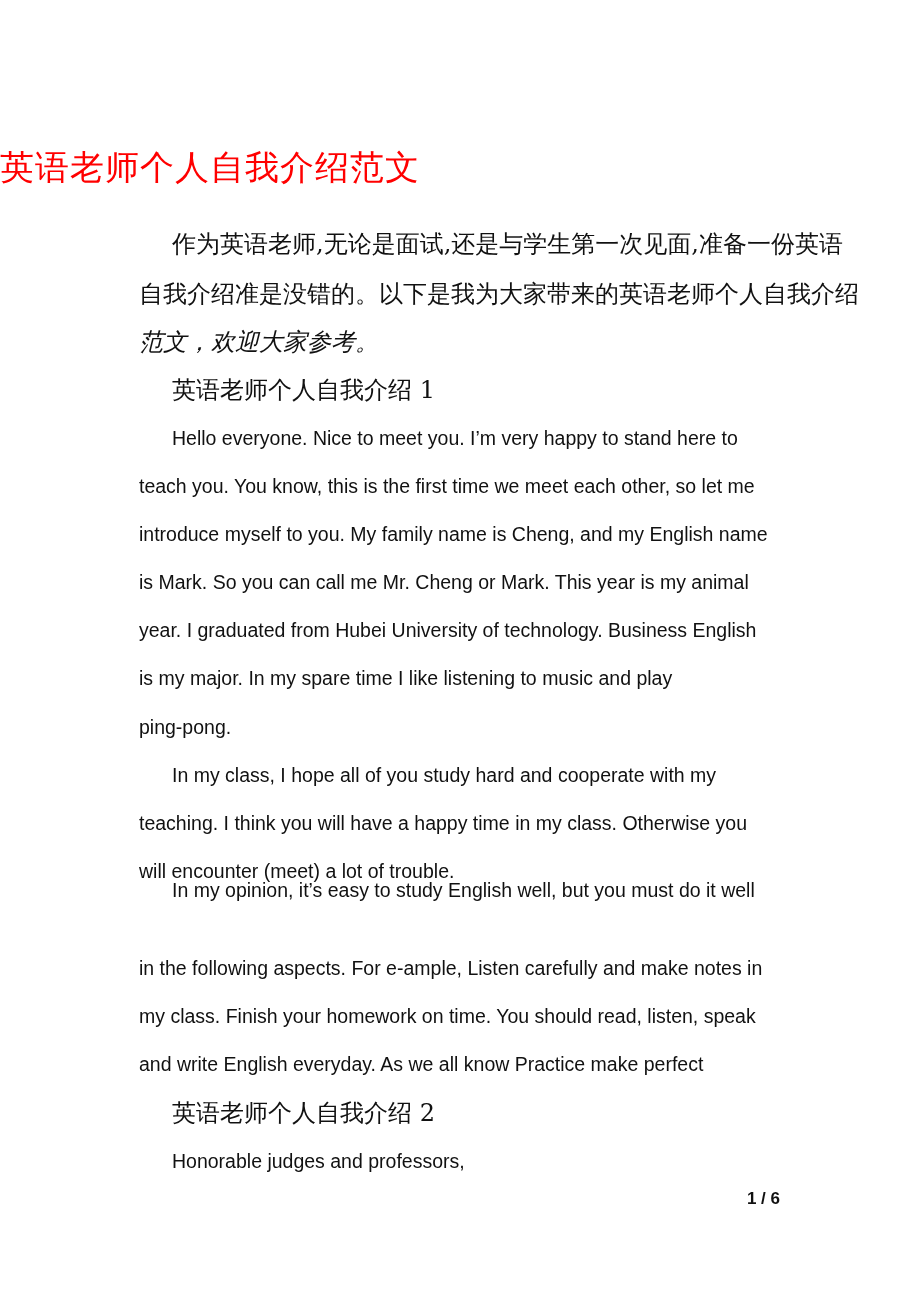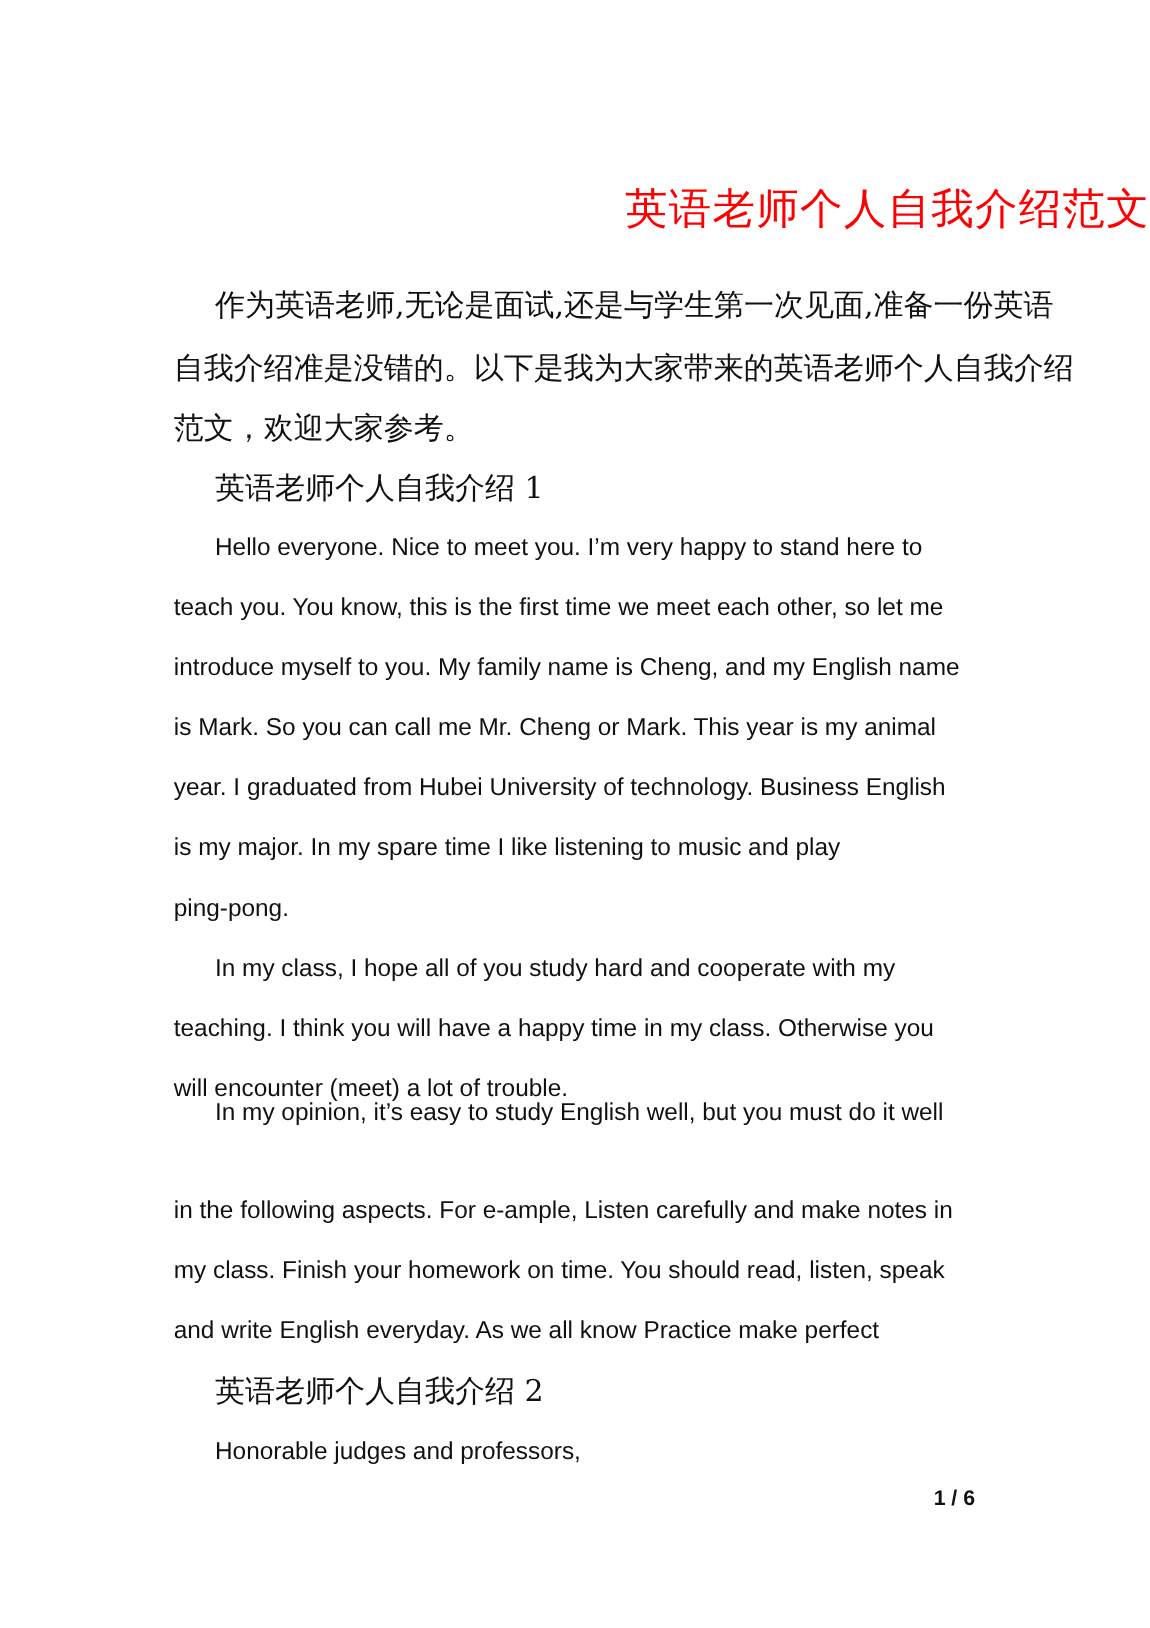--- a/index.html
+++ b/index.html
@@ -20,21 +20,21 @@
       left: 0; top: 0;
       width: 920px;
       height: 1302px;
       background: #ffffff;
     }
     .title {
       position: absolute;
       left: 0;
       width: 920px;
       top: 143px;
-      text-align: right;
+      text-align: left;
       font-family: "DejaVu Serif", "Liberation Serif", serif;
       font-size: 34px;
       line-height: 48px;
       color: #ff0000;
       font-weight: normal;
       letter-spacing: 1px;
     }
     .line {
       position: absolute;
       left: 139px;
@@ -63,21 +63,21 @@
   </style>
 </head>
 <body>
 
 <div class="page">
 
   <div class="title">英语老师个人自我介绍范文</div>
 
   <div class="line cn indent" style="top:230px;">作为英语老师,无论是面试,还是与学生第一次见面,准备一份英语</div>
   <div class="line cn" style="top:280px;">自我介绍准是没错的。以下是我为大家带来的英语老师个人自我介绍</div>
-  <div class="line cn" style="top:328px;">范文，欢迎大家参考。</div>
+  <div class="line cn" style="top:328px;font-style:italic;">范文，欢迎大家参考。</div>
 
   <div class="line cn indent" style="top:376px;">英语老师个人自我介绍 1</div>
 
   <div class="line en indent" style="top:424px;">Hello everyone. Nice to meet you. I’m very happy to stand here to</div>
   <div class="line en" style="top:472px;">teach you. You know, this is the first time we meet each other, so let me</div>
   <div class="line en" style="top:520px;">introduce myself to you. My family name is Cheng, and my English name</div>
   <div class="line en" style="top:568px;">is Mark. So you can call me Mr. Cheng or Mark. This year is my animal</div>
   <div class="line en" style="top:616px;">year. I graduated from Hubei University of technology. Business English</div>
   <div class="line en" style="top:664px;">is my major. In my spare time I like listening to music and play</div>
   <div class="line en" style="top:713px;">ping-pong.</div>

